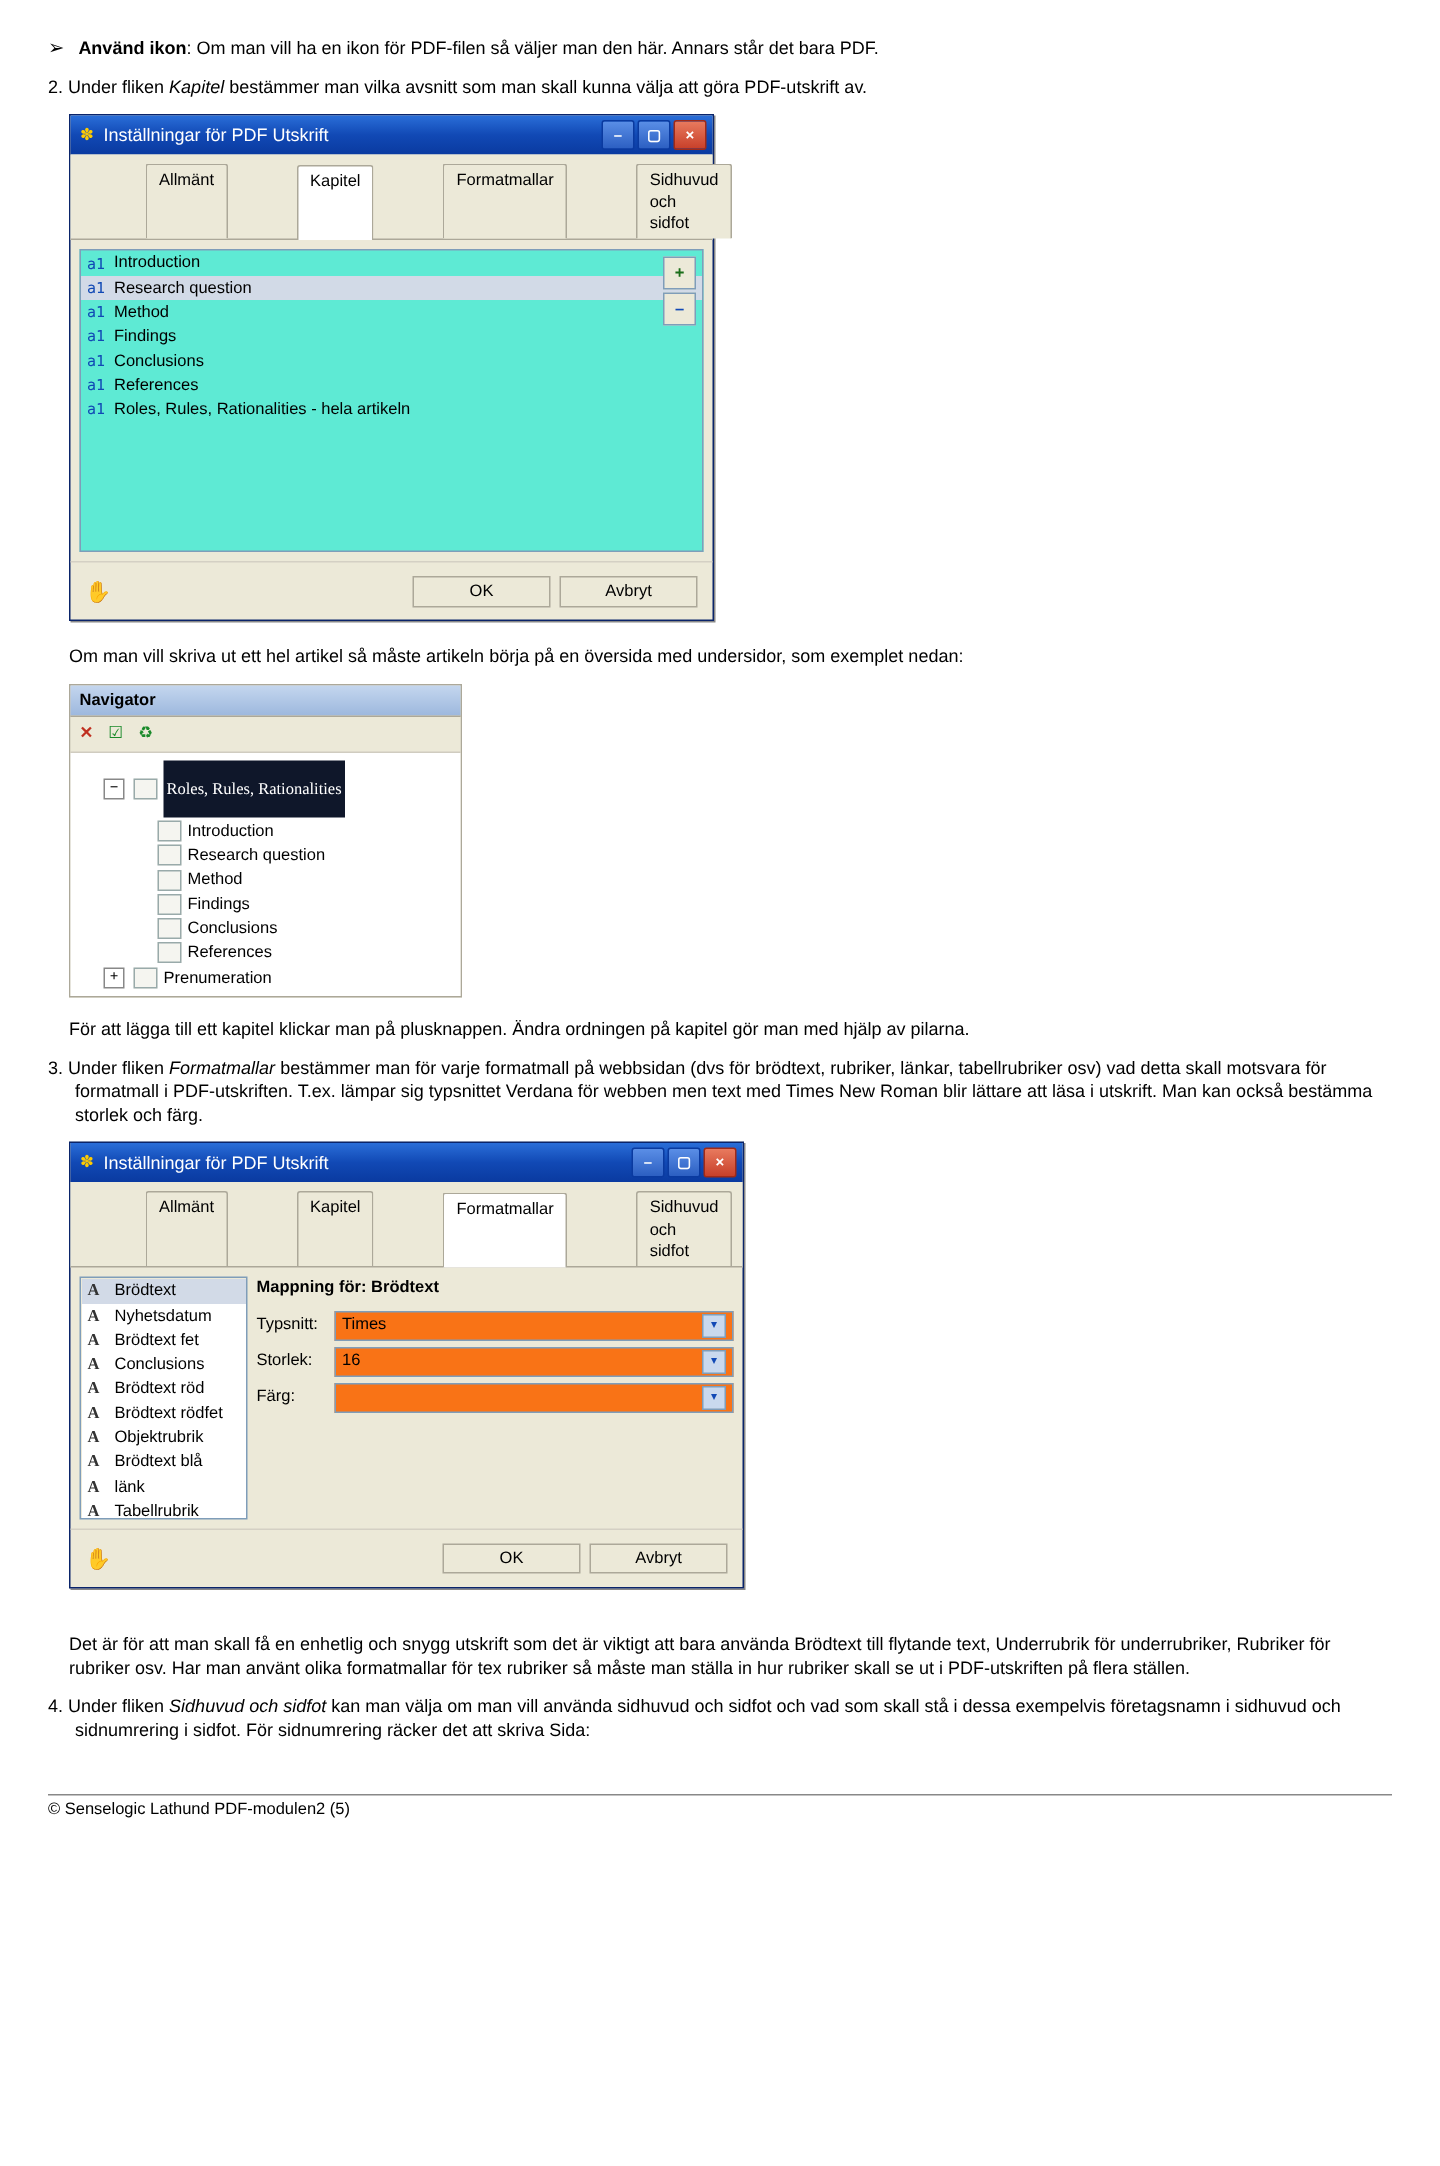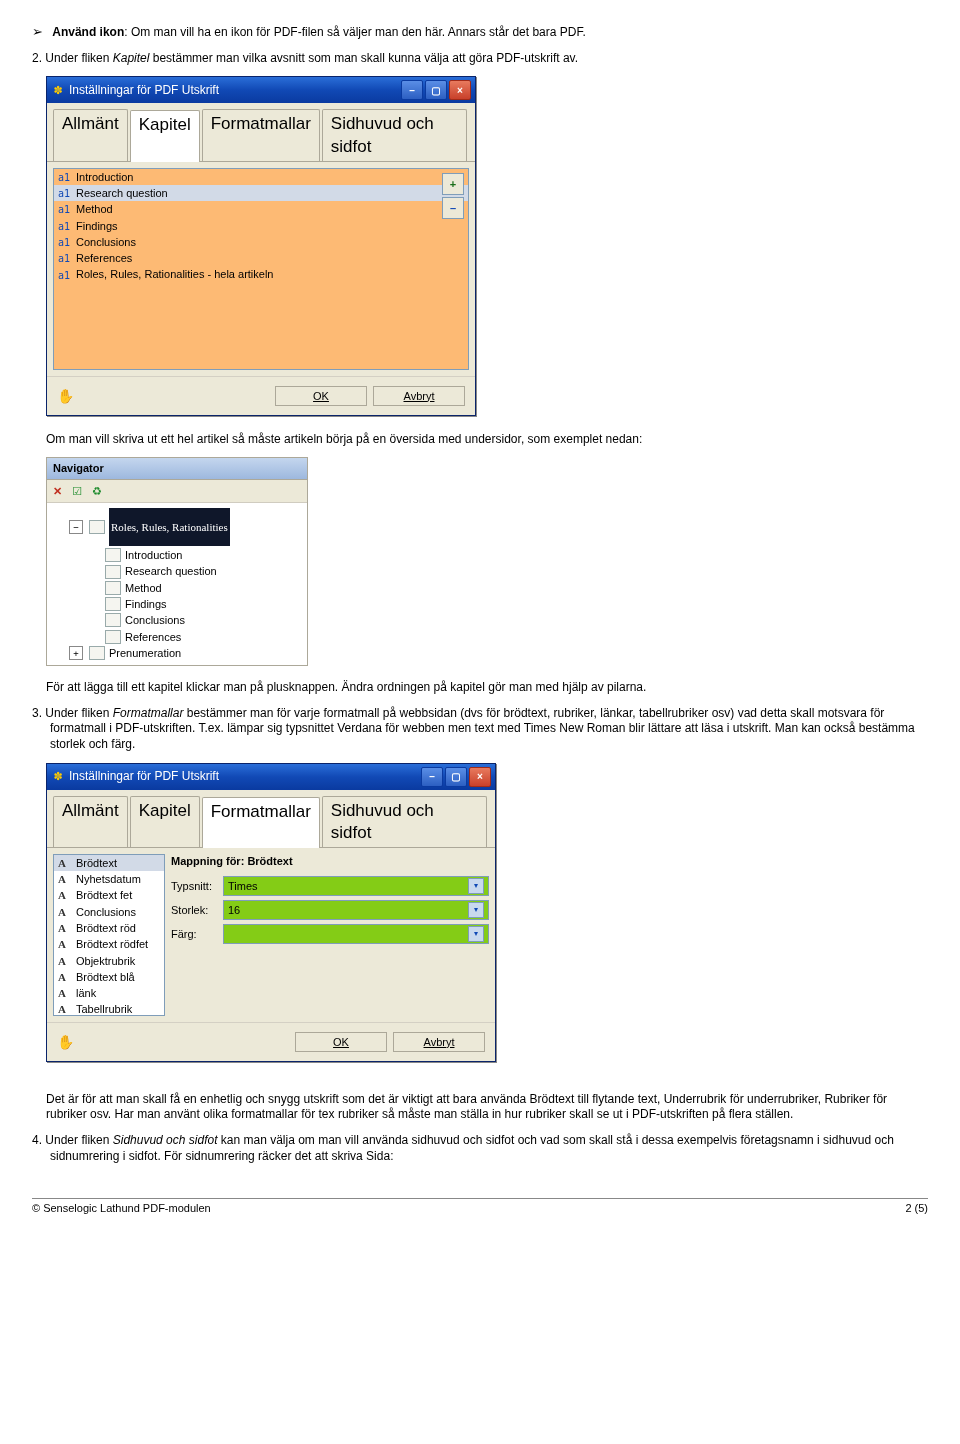--- a/index.html
+++ b/index.html
@@ -60,26 +60,27 @@
     border-bottom: 1px solid #aca899;
     background: #ece9d8;
   }
   .tab {
     padding: 3px 8px;
     border: 1px solid #aca899;
     border-bottom: none;
     background: #ece9d8;
     margin-right: 2px;
     border-radius: 2px 2px 0 0;
-    font-size: 17px;
+    font-size: 11px;
+    margin-left: 44px;
   }
   .tab.active { background: #fff; position: relative; top: 1px; }
   .listbox {
     margin: 6px;
-    background: #fdba74;
+    background: #5eead4;
     border: 1px solid #7f9db9;
     height: 200px;
     position: relative;
     overflow: hidden;
   }
   .list-row {
     display: flex; align-items: center;
     padding: 1px 4px;
     font-size: 11px;
   }
@@ -112,21 +113,20 @@
     color: #1149b5; font-size: 14px; display: inline-flex; align-items: center;
   }
   .dlg-btn {
     min-width: 70px;
     padding: 2px 10px;
     border: 1px solid #aca899;
     background: #ece9d8;
     font-size: 11px;
     margin-left: 6px;
     text-align: center;
-    text-decoration: underline;
   }
 
   
   .nav-panel {
     font-family: Tahoma, Arial, sans-serif;
     font-size: 11px;
     width: 260px;
     margin: 6px 0 14px 14px;
     border: 1px solid #aca899;
     background: #ece9d8;
@@ -201,37 +201,37 @@
     flex: 1;
     font-size: 11px;
   }
   .mapping-title { font-weight: bold; margin-bottom: 8px; }
   .field-row { display: flex; align-items: center; margin-bottom: 4px; }
   .field-label { width: 52px; }
   .field-input {
     flex: 1;
     height: 18px;
     border: 1px solid #7f9db9;
-    background: #84cc16;
+    background: #f97316;
     padding: 0 4px;
     display: flex; align-items: center; justify-content: space-between;
   }
   .field-input .dd-arrow {
     width: 14px; height: 14px;
     background: #c9d9ee;
     border: 1px solid #7f9db9;
     display: inline-flex; align-items: center; justify-content: center;
     font-size: 8px; color: #1149b5;
   }
 
   
   .page-footer {
     margin-top: 34px;
     border-top: 1px solid #888;
-    display: flex; justify-content: space-between;
+    display: flex; 
     font-size: 11px;
     padding-top: 2px;
   }
 </style>
 </head>
 <body>
 
 <p class="para">
   <span class="bullet-arrow">➢</span>
   <span class="flow-bold">Använd ikon</span><span>: Om man vill ha en ikon för PDF-filen så väljer man den här. Annars står det bara </span><span class="flow-under">PDF</span><span>.</span>

